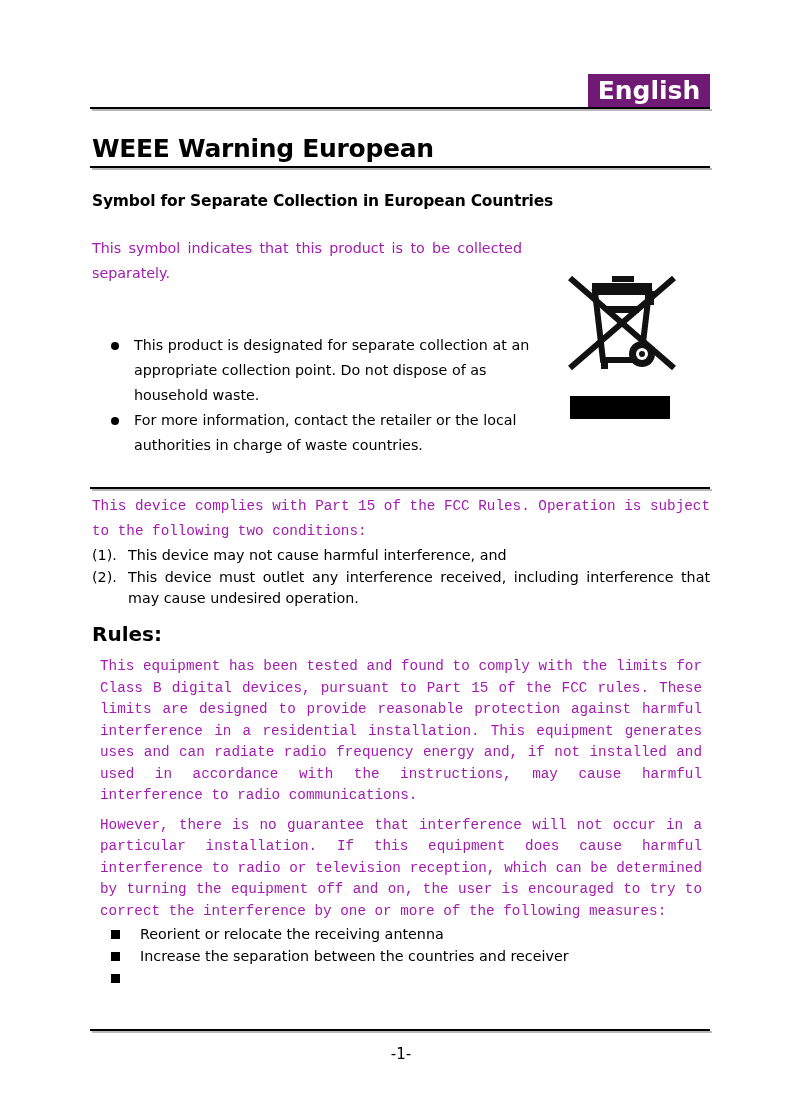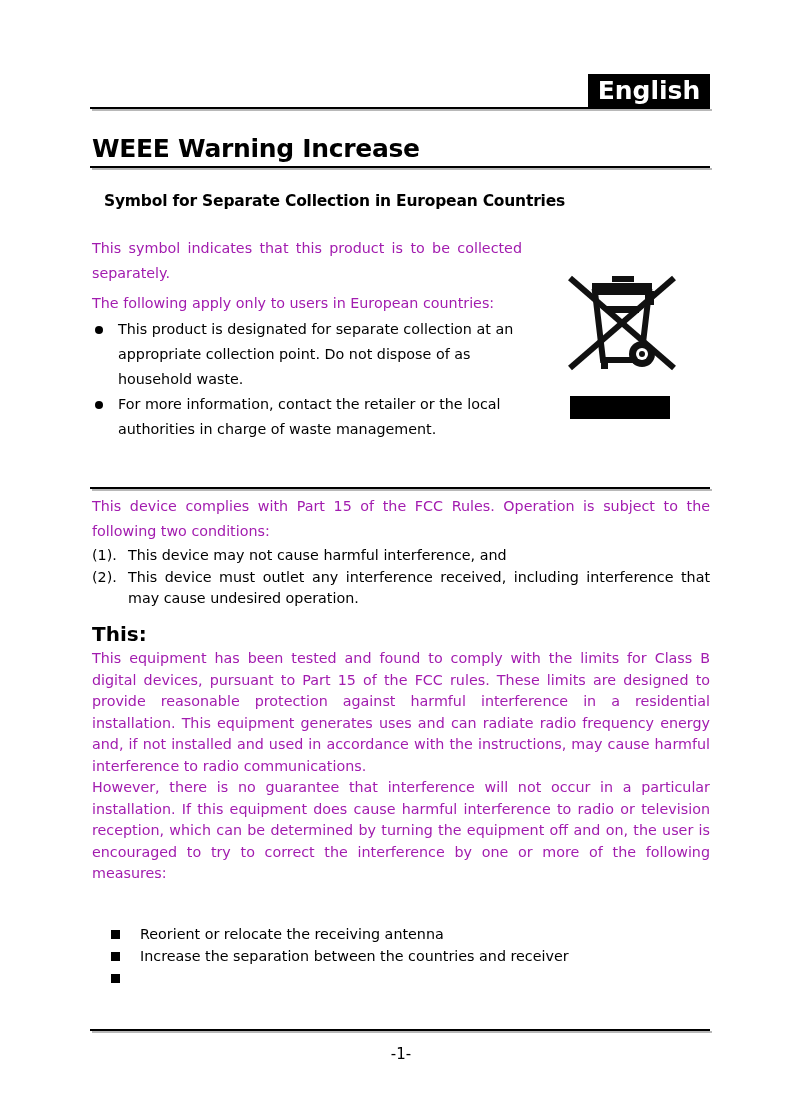--- a/index.html
+++ b/index.html
@@ -22,21 +22,21 @@
     height: 1108px;
   }
 
   
   .lang-banner {
     position: absolute;
     left: 588px;
     top: 74px;
     width: 122px;
     height: 33px;
-    background: #000000;
+    background: #701a75;
     color: #ffffff;
     font-family: "DejaVu Sans", sans-serif;
     font-weight: bold;
     font-size: 25px;
     line-height: 33px;
     text-align: center;
     letter-spacing: 0px;
     box-sizing: border-box;
   }
 
@@ -77,21 +77,21 @@
     font-size: 25px;
     line-height: 30px;
     letter-spacing: -0.3px;
     white-space: nowrap;
   }
   .h1-weee { top: 134px; }
   .h1-fcc  { top: 452px; }
 
   .h2 {
     position: absolute;
-    left: 104px;
+    left: 92px;
     top: 191px;
     font-family: "DejaVu Sans", sans-serif;
     font-weight: bold;
     font-size: 15.5px;
     line-height: 20px;
     letter-spacing: -0.2px;
     white-space: nowrap;
   }
 
   .h3-note {
@@ -125,21 +125,21 @@
     left: 92px;
     top: 291px;
     width: 450px;
   }
 
   .weee-list {
     position: absolute;
     left: 92px;
     top: 317px;
     width: 450px;
-    margin: 0;
+    margin: 16px;
     padding: 0;
     list-style: none;
     font-family: "DejaVu Sans", sans-serif;
     font-size: 14.3px;
     line-height: 25px;
   }
   .weee-list li {
     position: relative;
     padding-left: 26px;
     margin: 0 0 0 0;
@@ -169,20 +169,21 @@
     width: 100px;
     height: 23px;
     background: #000;
   }
 
   
   .fcc-intro {
     left: 92px;
     top: 494px;
     width: 618px;
+    font-family: Liberation Mono, monospace;
   }
   .fcc-conditions {
     position: absolute;
     left: 92px;
     top: 545px;
     width: 618px;
     font-family: "DejaVu Sans", sans-serif;
     font-size: 14.3px;
     line-height: 21.5px;
   }
@@ -201,23 +202,24 @@
     text-align: left;
   }
 
   .note-body {
     left: 92px;
     top: 648px;
     width: 618px;
     line-height: 21.5px;
   }
   .note-body p {
-    margin: 0;
+    margin: 8px;
     text-align: justify;
     text-align-last: left;
+    font-family: Liberation Mono, monospace;
   }
 
   .measures {
     position: absolute;
     left: 92px;
     top: 907px;
     width: 618px;
     margin: 16px;
     padding: 0;
     list-style: none;
@@ -252,37 +254,36 @@
   }
 </style>
 </head>
 <body>
 
 <div class="page">
 
   <div class="lang-banner">English</div>
   <div class="rule rule-header"></div>
 
-  <div class="h1 h1-weee">WEEE Warning Increase</div>
+  <div class="h1 h1-weee">WEEE Warning European</div>
   <div class="rule rule-weee"></div>
 
   <div class="h2">Symbol for Separate Collection in European Countries</div>
 
   <div class="body-text justify weee-p1">This symbol indicates that this product is to be collected separately.</div>
 
-  <div class="body-text weee-p2">The following apply only to users in European countries:</div>
 
   <ul class="weee-list">
     <li>
       <span class="dot"></span>
       <span>This product is designated for separate collection at an appropriate collection point. Do not dispose of as household waste.</span>
     </li>
     <li>
       <span class="dot"></span>
-      <span>For more information, contact the retailer or the local authorities in charge of waste management.</span>
+      <span>For more information, contact the retailer or the local authorities in charge of waste countries.</span>
     </li>
   </ul>
 
   <svg class="weee-symbol" viewBox="0 0 120 120">
 
     <path d="M27 22 L27 28 L32 28 L36 98 L78 98 L82 36 L88 36 L88 28 L93 28
              L93 22 Z" fill="none" stroke="#000" stroke-width="0"></path>
 
     <path d="M30 19 L90 19 L90 27 L30 27 Z" fill="#111"></path>
 
@@ -313,21 +314,21 @@
     <div class="cond">
       <span class="num">(1).</span>
       <span>This device may not cause harmful interference, and</span>
     </div>
     <div class="cond">
       <span class="num">(2).</span>
       <span>This device must outlet any interference received, including interference that may cause undesired operation.</span>
     </div>
   </div>
 
-  <div class="h3-note">This:</div>
+  <div class="h3-note">Rules:</div>
 
   <div class="body-text note-body">
     <p>This equipment has been tested and found to comply with the limits for Class B digital devices, pursuant to Part 15 of the FCC rules. These limits are designed to provide reasonable protection against harmful interference in a residential installation. This equipment generates uses and can radiate radio frequency energy and, if not installed and used in accordance with the instructions, may cause harmful interference to radio communications.</p>
     <p>However, there is no guarantee that interference will not occur in a particular installation. If this equipment does cause harmful interference to radio or television reception, which can be determined by turning the equipment off and on, the user is encouraged to try to correct the interference by one or more of the following measures:</p>
   </div>
 
   <ul class="measures">
     <li>
       <span class="sq"></span>
       <span>Reorient or relocate the receiving antenna</span>

